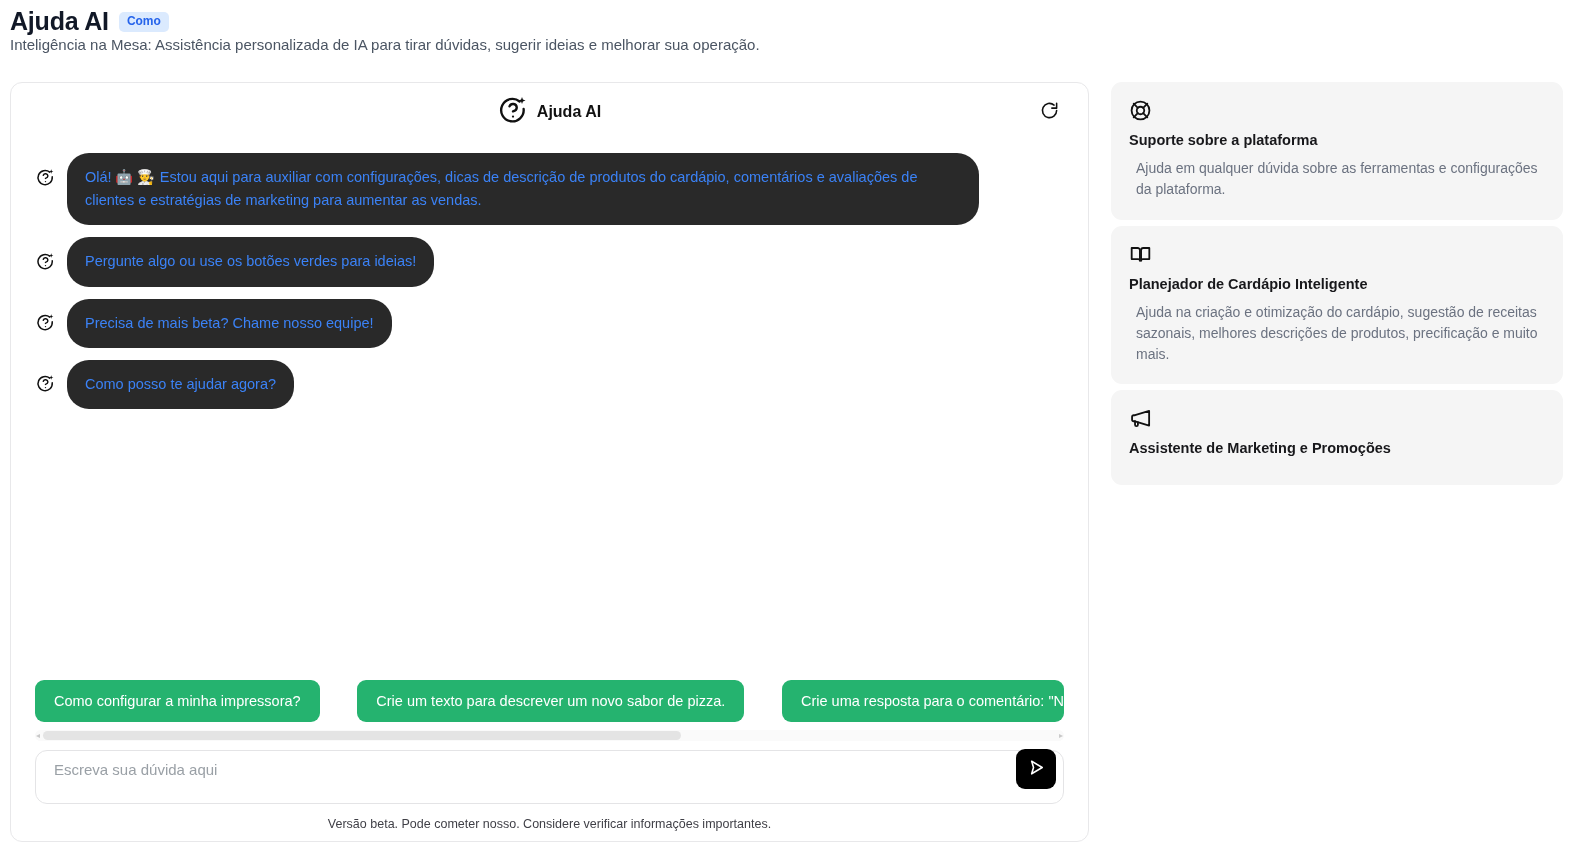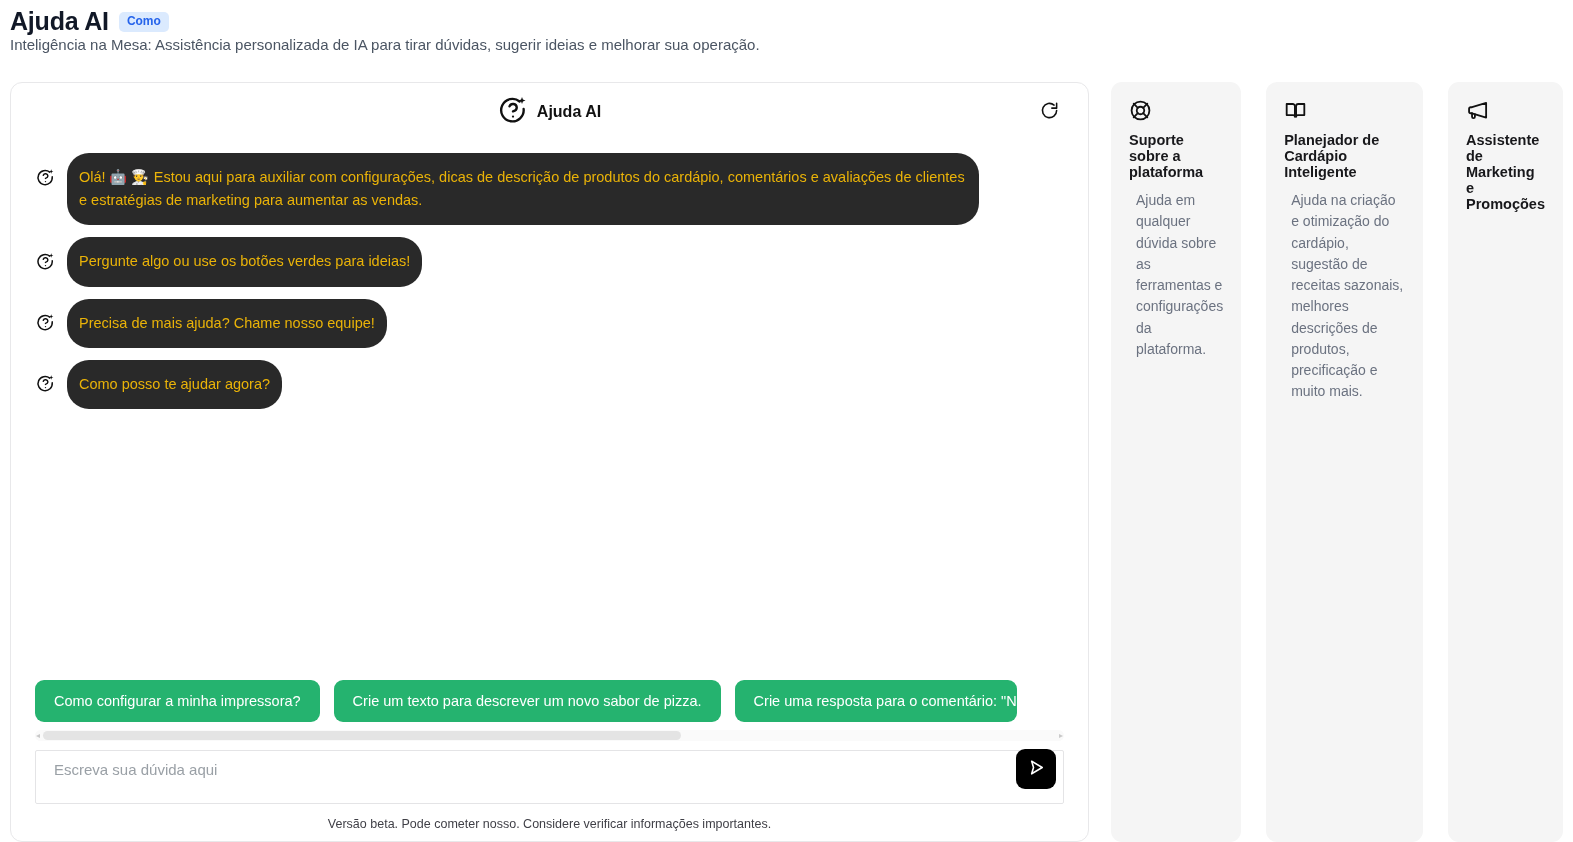--- a/index.html
+++ b/index.html
@@ -66,37 +66,38 @@
     flex: 1 1 auto;
     padding: 12px 24px 0 24px;
     overflow: hidden;
   }
   .msg-row { display: flex; align-items: flex-start; gap: 12px; margin-bottom: 12px; }
   .msg-avatar {
     flex: 0 0 auto; width: 20px; height: 20px; margin-top: 14px;
     display: flex; align-items: center; justify-content: center;
   }
   .bubble {
-    background: #292929; color: #eab308;
+    background: #292929; color: #3b82f6;
     border-radius: 22px;
-    padding: 13px 12px;
+    padding: 13px 18px;
     font-size: 14.5px; line-height: 1.6;
     max-width: 912px;
   }
   .bubble.wide { max-width: 912px; }
 
   
   .suggestions-wrap {
     flex: 0 0 auto;
     padding: 0 24px;
   }
   .suggestions {
     display: flex; gap: 14px;
     overflow: hidden;
     padding-bottom: 6px;
+    justify-content: space-between;
   }
   .chip {
     background: #22b573; background: #25b36f;
     color: #ffffff;
     border: none;
     border-radius: 9px;
     padding: 13px 19px;
     font-size: 14.5px;
     white-space: nowrap;
     cursor: pointer;
@@ -120,21 +121,21 @@
     position: absolute; top: 1px; font-size: 8px; color: #c9c9c9; line-height: 9px;
   }
   .hscroll-arrow.l { left: 1px; }
   .hscroll-arrow.r { right: 1px; }
 
   
   .composer-wrap { flex: 0 0 auto; padding: 0 24px 0 24px; }
   .composer {
     height: 54px;
     border: 1px solid #e4e4e6;
-    border-radius: 2px;
+    border-radius: 12px;
     display: flex; align-items: center;
     padding: 0 7px 16px 16px;
     background: #fff;
   }
   .composer-input {
     flex: 1 1 auto;
     border: none; outline: none;
     font-size: 15px; color: #111;
     font-family: "Liberation Sans", sans-serif;
     background: transparent;
@@ -149,21 +150,21 @@
     cursor: pointer;
   }
   .disclaimer {
     flex: 0 0 auto;
     text-align: center; font-size: 12.5px; color: #3f3f46;
     padding: 13px 0 10px 0;
   }
 
   
   .sidebar {
-    width: 452px; display: flex; flex-direction: row; gap: 25px;
+    width: 452px; display: flex; flex-direction: column; gap: 6px;
   }
   .feature-card {
     background: #f5f5f5;
     border-radius: 11px;
     padding: 17px 18px 19px 18px;
     cursor: pointer;
   }
   .feature-icon { color: #111111; margin-bottom: 11px; height: 22px; }
   .feature-title {
     font-size: 14.5px; font-weight: bold; color: #18181b;
@@ -240,21 +241,21 @@
 
         <div class="msg-row">
           <span class="msg-avatar">
             <svg width="19" height="19" viewBox="0 0 24 24" fill="none" stroke="#111" stroke-width="1.9" stroke-linecap="round" stroke-linejoin="round">
               <path d="M20.5 11.2a9 9 0 1 1-3.2-6"></path>
               <path d="M9.2 9.1a3 3 0 0 1 5.8 1c0 2-3 3-3 3"></path>
               <circle cx="12" cy="17.2" r="0.9" fill="#111" stroke="none"></circle>
               <path d="M19.2 1.6l.75 2.05 2.05.75-2.05.75-.75 2.05-.75-2.05-2.05-.75 2.05-.75z" fill="#111" stroke="none"></path>
             </svg>
           </span>
-          <div class="bubble">Precisa de mais ajuda? Chame nosso equipe!</div>
+          <div class="bubble">Precisa de mais beta? Chame nosso equipe!</div>
         </div>
 
         <div class="msg-row">
           <span class="msg-avatar">
             <svg width="19" height="19" viewBox="0 0 24 24" fill="none" stroke="#111" stroke-width="1.9" stroke-linecap="round" stroke-linejoin="round">
               <path d="M20.5 11.2a9 9 0 1 1-3.2-6"></path>
               <path d="M9.2 9.1a3 3 0 0 1 5.8 1c0 2-3 3-3 3"></path>
               <circle cx="12" cy="17.2" r="0.9" fill="#111" stroke="none"></circle>
               <path d="M19.2 1.6l.75 2.05 2.05.75-2.05.75-.75 2.05-.75-2.05-2.05-.75 2.05-.75z" fill="#111" stroke="none"></path>
             </svg>

